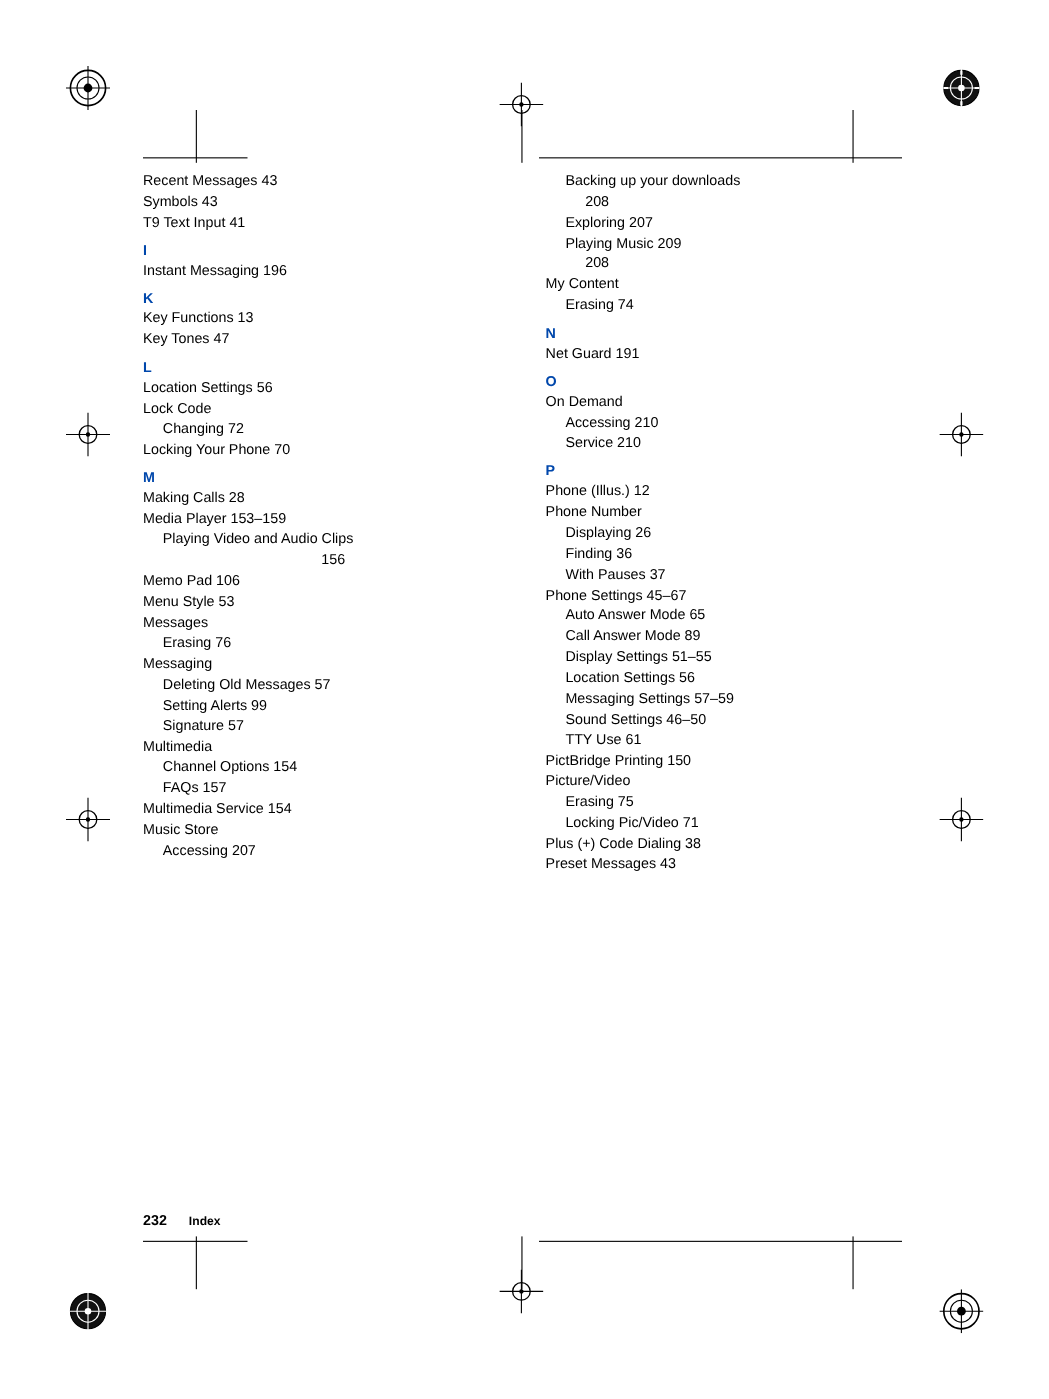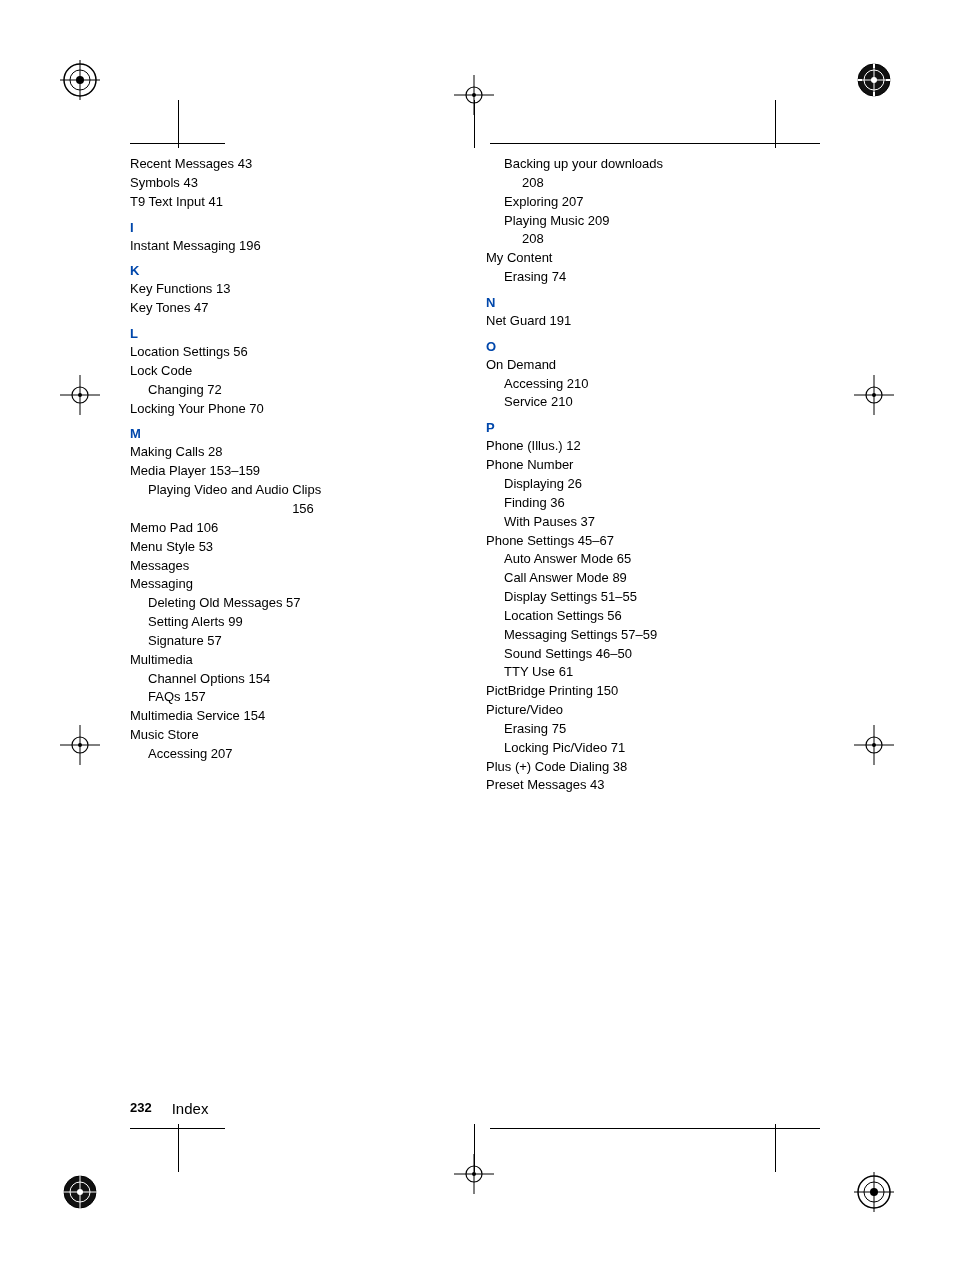--- a/index.html
+++ b/index.html
@@ -131,21 +131,21 @@
       background: #000;
     }
 
     
     .content {
       position: absolute;
       top: 155px;
       left: 130px;
       right: 100px;
       display: flex;
-      gap: 6px;
+      gap: 16px;
     }
 
     .left-col {
       width: 330px;
       padding-right: 20px;
     }
 
     .right-col {
       width: 330px;
       padding-left: 20px;
@@ -168,33 +168,33 @@
       padding-left: 18px;
     }
 
     
     .footer {
       position: absolute;
       bottom: 155px;
       left: 130px;
       right: 100px;
       display: flex;
-      align-items: flex-start;
+      align-items: flex-end;
       gap: 0;
     }
 
     .footer-page {
       font-weight: bold;
       font-size: 13px;
       margin-right: 20px;
     }
 
     .footer-title {
-      font-weight: normal;
-      font-size: 15px;
+      font-weight: bold;
+      font-size: 11px;
     }
   </style>
 </head>
 <body>
 
 <div class="page">
 
   <div class="reg-mark reg-tl">
     <svg viewBox="0 0 40 40" xmlns="http://www.w3.org/2000/svg">
       <circle cx="20" cy="20" r="16" fill="none" stroke="#000" stroke-width="1.5"></circle>
@@ -320,20 +320,21 @@
         <div class="index-entry sub">Changing  72</div>
         <div class="index-entry">Locking Your Phone  70</div>
         <div class="section-letter">M</div>
         <div class="index-entry">Making Calls  28</div>
         <div class="index-entry">Media Player  153–159</div>
         <div class="index-entry sub" style="padding-left: 18px; display: block;">Playing Video and Audio Clips</div>
         <div class="index-entry" style="padding-left: 36px; text-align: center;">156</div>
         <div class="index-entry">Memo Pad  106</div>
         <div class="index-entry">Menu Style  53</div>
         <div class="index-entry">Messages</div>
+        <div class="index-entry sub">Erasing  76</div>
         <div class="index-entry">Messaging</div>
         <div class="index-entry sub">Deleting Old Messages  57</div>
         <div class="index-entry sub">Setting Alerts  99</div>
         <div class="index-entry sub">Signature  57</div>
         <div class="index-entry">Multimedia</div>
         <div class="index-entry sub">Channel Options  154</div>
         <div class="index-entry sub">FAQs  157</div>
         <div class="index-entry">Multimedia Service  154</div>
         <div class="index-entry">Music Store</div>
         <div class="index-entry sub">Accessing  207</div>

